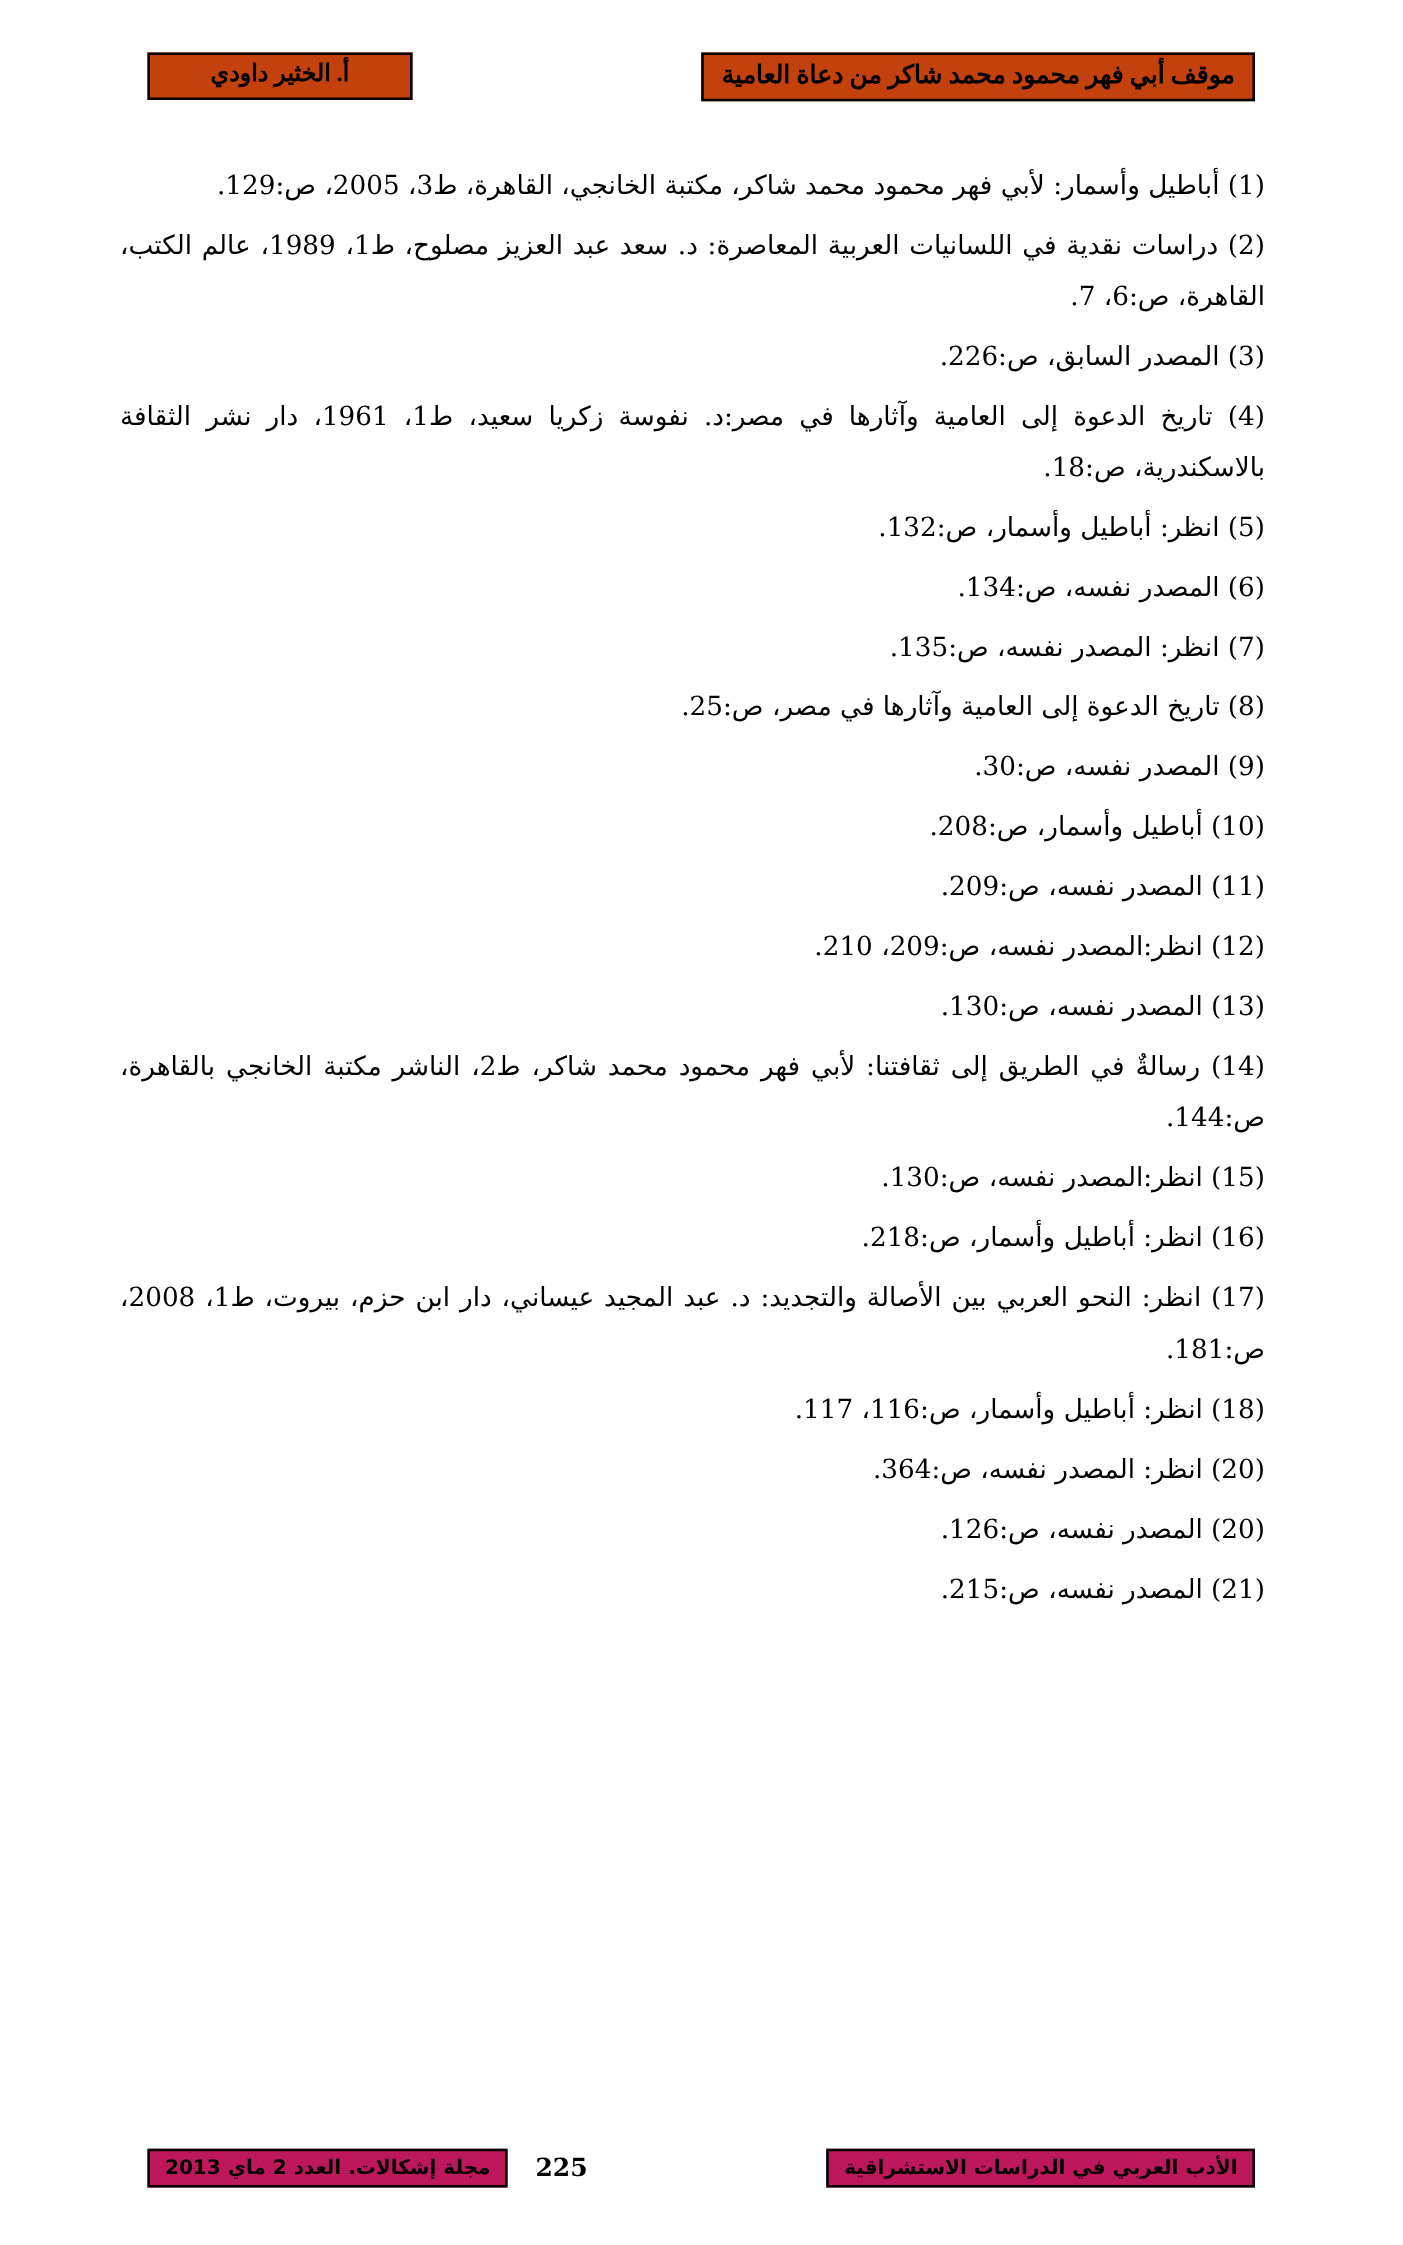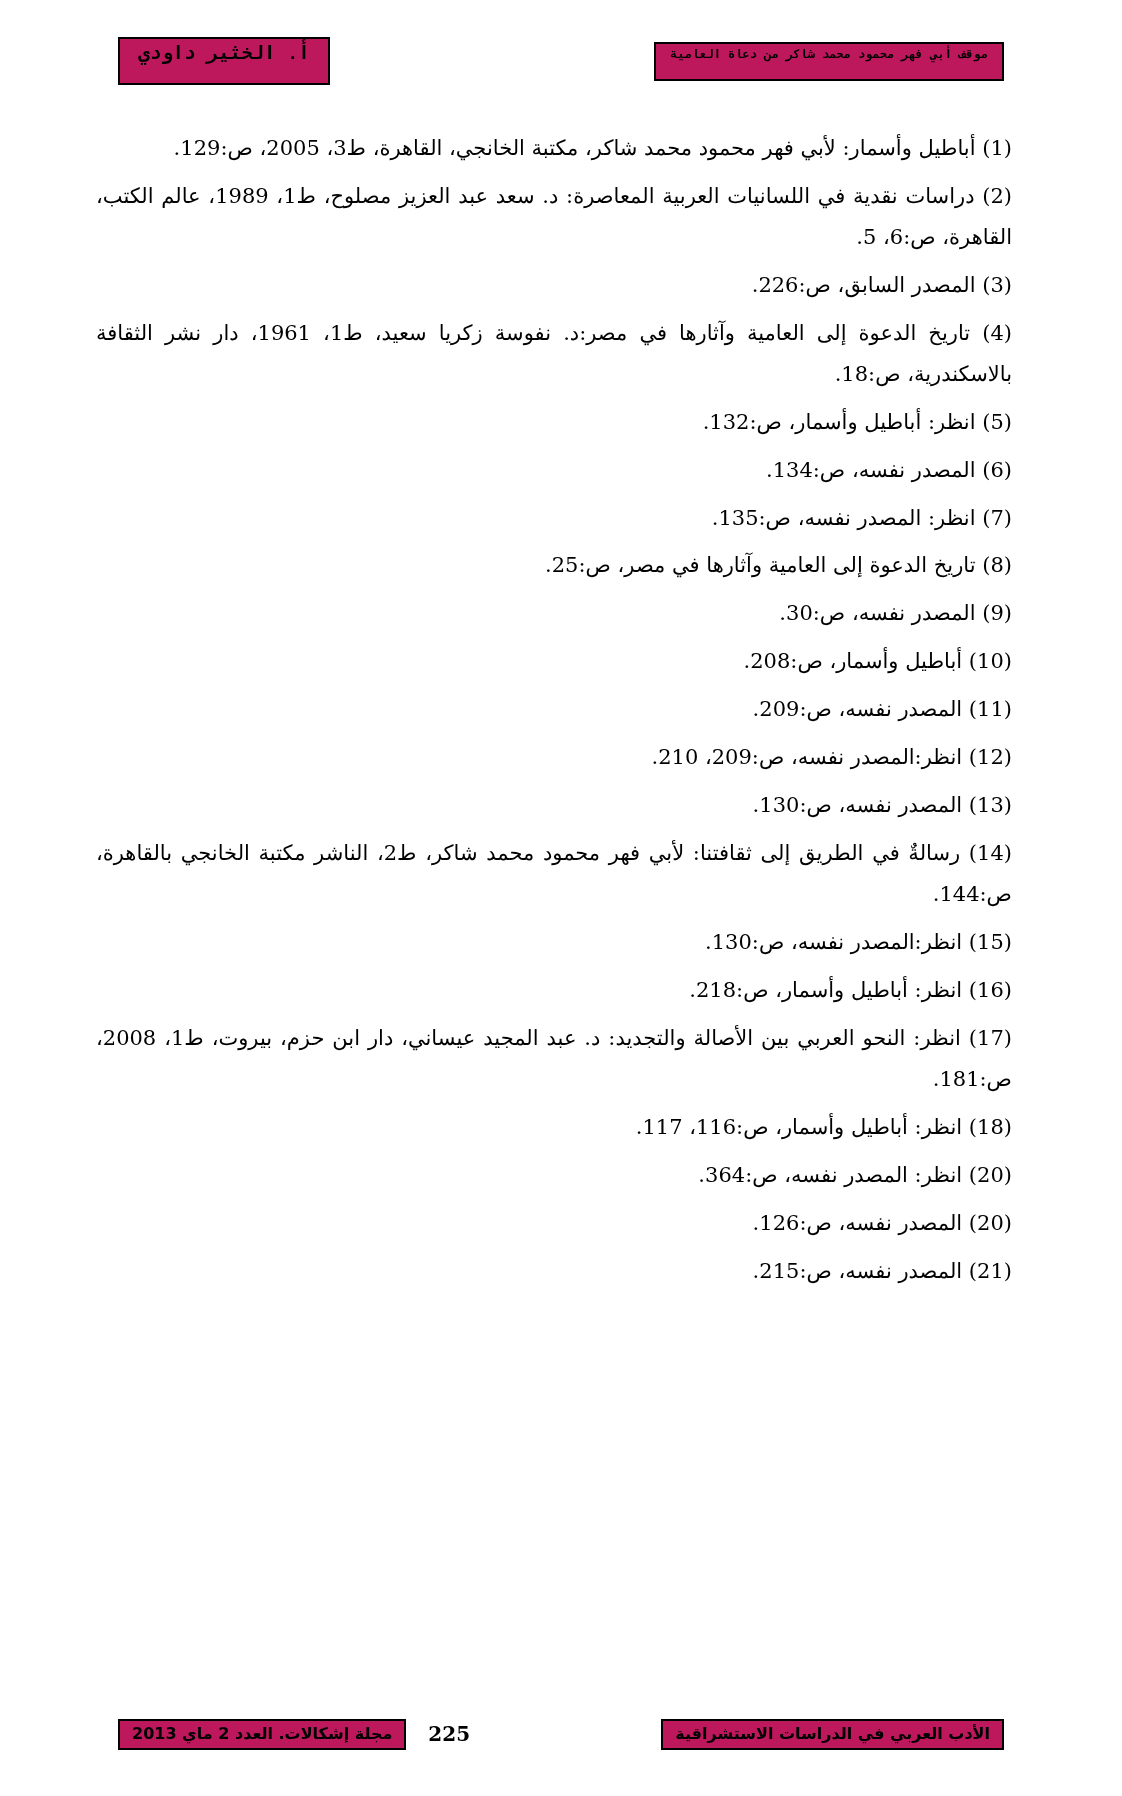--- a/index.html
+++ b/index.html
@@ -29,36 +29,36 @@
     right: 118px;
     left: 118px;
     height: 46px;
     display: flex;
     flex-direction: row;
     align-items: center;
     justify-content: space-between;
   }
   .hdr-box {
     border: 2px solid #000;
-    padding: 4px 14px 16px 14px;
-    font-family: Liberation Mono, monospace;
+    padding: 4px 14px 6px 14px;
+    font-family: Liberation Serif, serif;
     font-weight: bold;
     font-size: 17px;
     line-height: 1.25;
     white-space: nowrap;
-    background: #be185d;
+    background: #c2410c;
   }
   .hdr-author {
     font-size: 19px;
     letter-spacing: 0px;
     min-width: 180px;
     text-align: center;
   }
   .hdr-title {
-    font-size: 12px;
+    font-size: 20px;
     text-align: center;
     margin-left: 170px;
   }
 
   
   .content {
     position: absolute;
     top: 128px;
     right: 96px;
     left: 96px;
@@ -129,21 +129,21 @@
 <div class="page">
 
   <div class="header">
     <div class="hdr-box hdr-title">موقف أبي فهر محمود محمد شاكر من دعاة العامية</div>
     <div class="hdr-box hdr-author">أ. الخثير داودي</div>
   </div>
 
   <div class="content">
 
     <p class="note wrap">(1) أباطيل وأسمار: لأبي فهر محمود محمد شاكر، مكتبة الخانجي، القاهرة، ط3، 2005، ص:129.</p>
-    <p class="note wrap">(2) دراسات نقدية في اللسانيات العربية المعاصرة: د. سعد عبد العزيز مصلوح، ط1، 1989، عالم الكتب، القاهرة، ص:6، 5.</p>
+    <p class="note wrap">(2) دراسات نقدية في اللسانيات العربية المعاصرة: د. سعد عبد العزيز مصلوح، ط1، 1989، عالم الكتب، القاهرة، ص:6، 7.</p>
     <p class="note center-ish">(3) المصدر السابق، ص:226.</p>
     <p class="note wrap">(4) تاريخ الدعوة إلى العامية وآثارها في مصر:د. نفوسة زكريا سعيد، ط1، 1961، دار نشر الثقافة بالاسكندرية، ص:18.</p>
     <p class="note center-ish">(5) انظر: أباطيل وأسمار، ص:132.</p>
     <p class="note center-ish">(6) المصدر نفسه، ص:134.</p>
     <p class="note center-ish">(7) انظر: المصدر نفسه، ص:135.</p>
     <p class="note center-ish">(8) تاريخ الدعوة إلى العامية وآثارها في مصر، ص:25.</p>
     <p class="note center-ish">(9) المصدر نفسه، ص:30.</p>
     <p class="note center-ish">(10) أباطيل وأسمار، ص:208.</p>
     <p class="note center-ish">(11) المصدر نفسه، ص:209.</p>
     <p class="note center-ish">(12) انظر:المصدر نفسه، ص:209، 210.</p>

